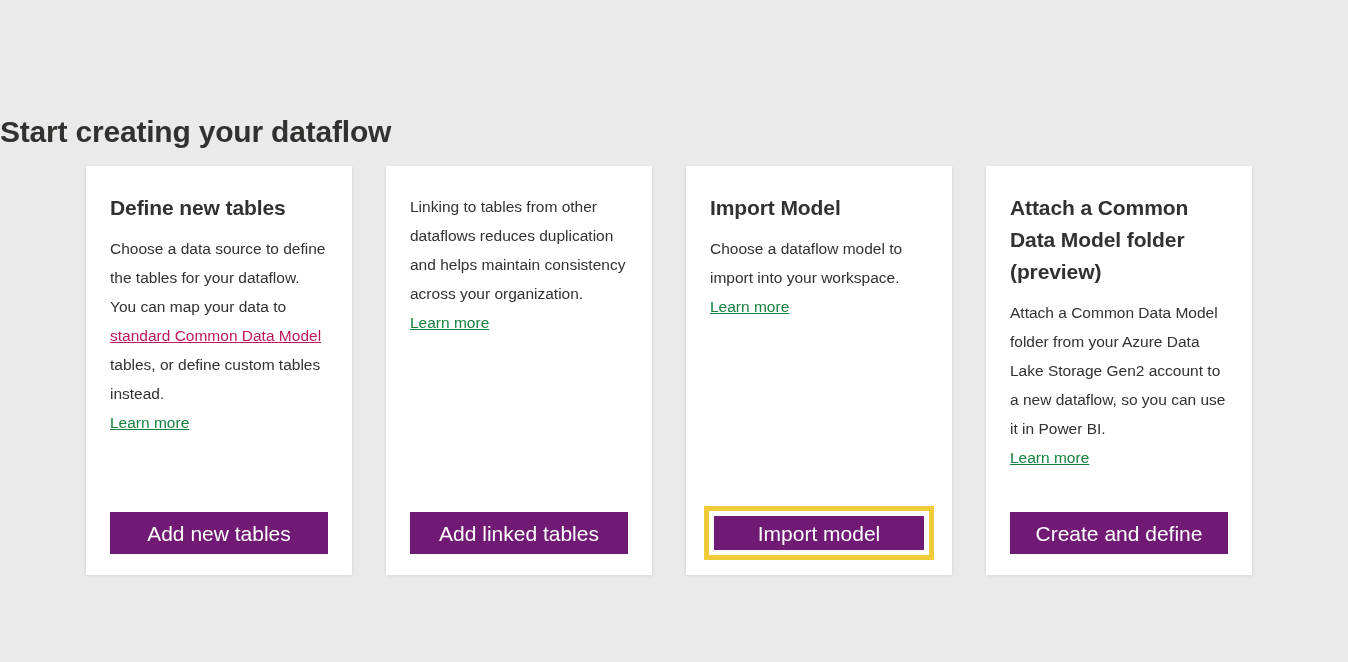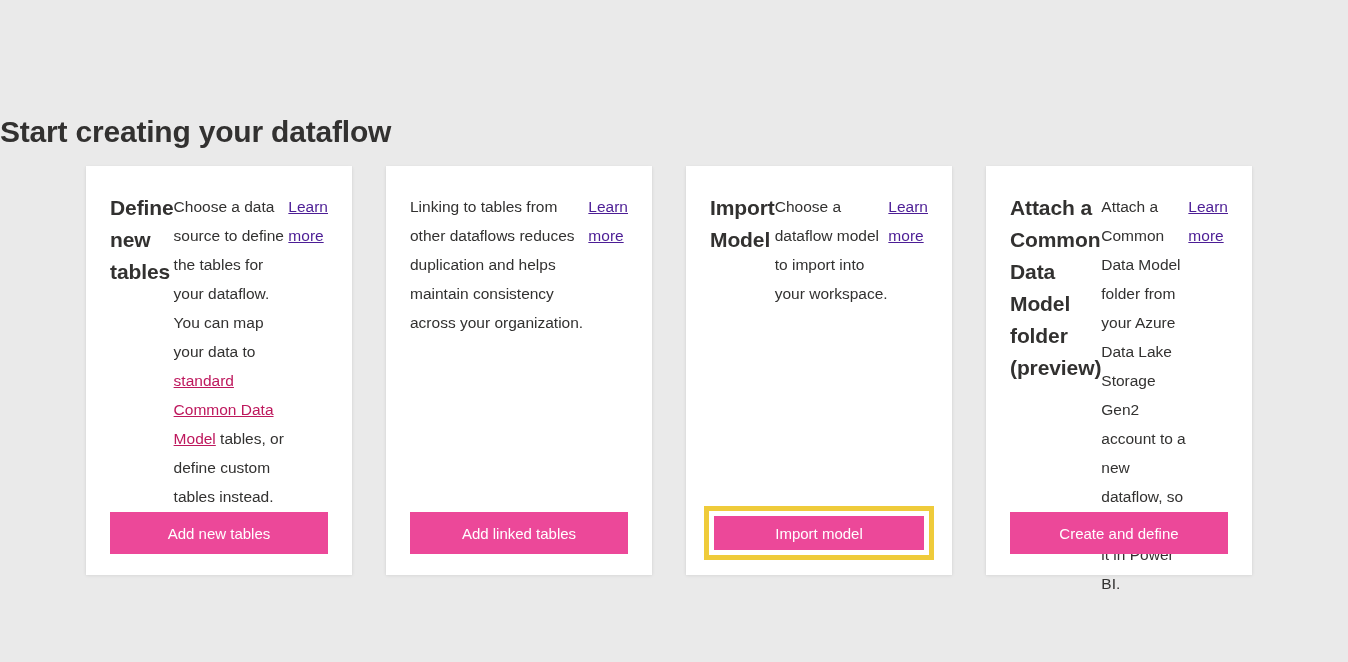--- a/index.html
+++ b/index.html
@@ -47,21 +47,21 @@
 
   .card {
     position: relative;
     width: 266px;
     height: 409px;
     background: #ffffff;
     box-sizing: border-box;
     padding: 26px 24px 0 24px;
     box-shadow: 0 1.2px 3.6px rgba(0,0,0,0.10), 0 0.3px 0.9px rgba(0,0,0,0.10);
     display: flex;
-    flex-direction: row;
+    flex-direction: column;
   }
 
   .card-title {
     font-size: 21px;
     font-weight: bold;
     color: #323130;
     line-height: 32px;
     margin: 0 0 10px 0;
     letter-spacing: -0.1px;
   }
@@ -77,21 +77,21 @@
   .card-desc a,
   .learn-more {
     color: #be185d;
     text-decoration: underline;
   }
 
   .learn-more {
     display: inline-block;
     font-size: 15.5px;
     line-height: 29px;
-    color: #4c1d95;
+    color: #15803d;
     text-decoration: underline;
     cursor: pointer;
   }
 
   .card-link-line {
     margin: 0;
   }
 
   .card-spacer {
     flex: 1 1 auto;
@@ -105,23 +105,23 @@
     width: 218px;
     height: 42px;
   }
 
   .btn {
     display: flex;
     align-items: center;
     justify-content: center;
     width: 218px;
     height: 42px;
-    background: #ec4899;
+    background: #701a75;
     color: #ffffff;
-    font-size: 15px;
+    font-size: 21px;
     font-family: "Liberation Sans", sans-serif;
     border: none;
     padding: 5px;
     cursor: pointer;
     box-sizing: border-box;
     line-height: 1;
   }
 
   
   .card-action.highlighted {

